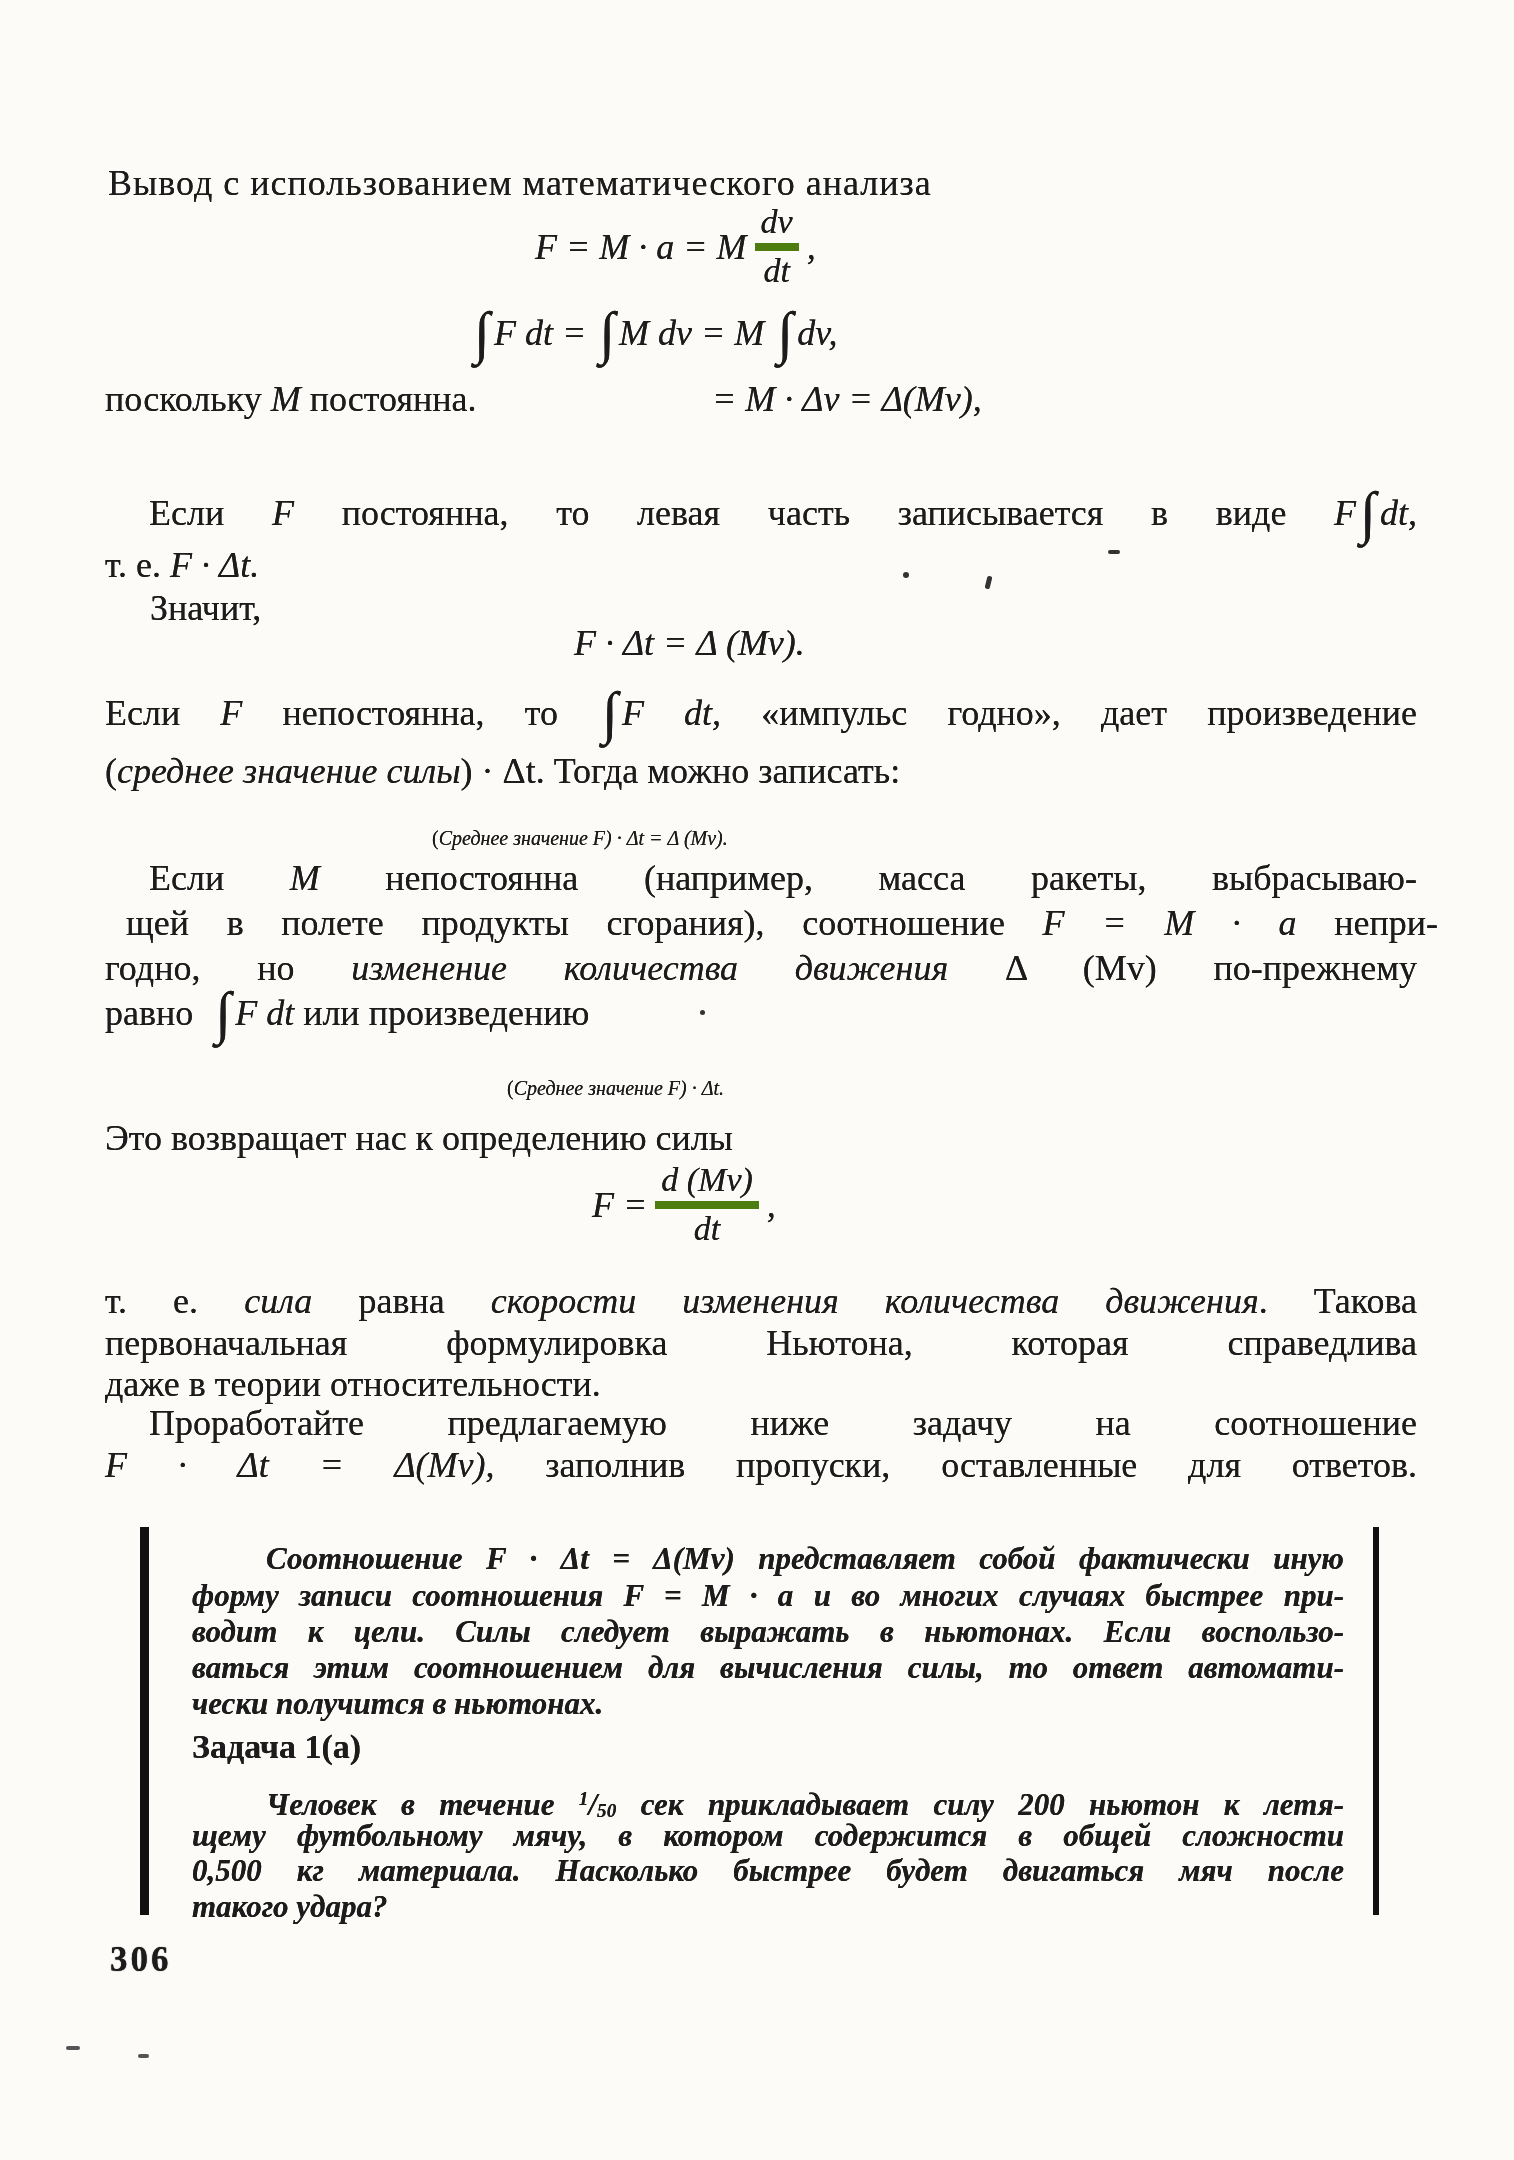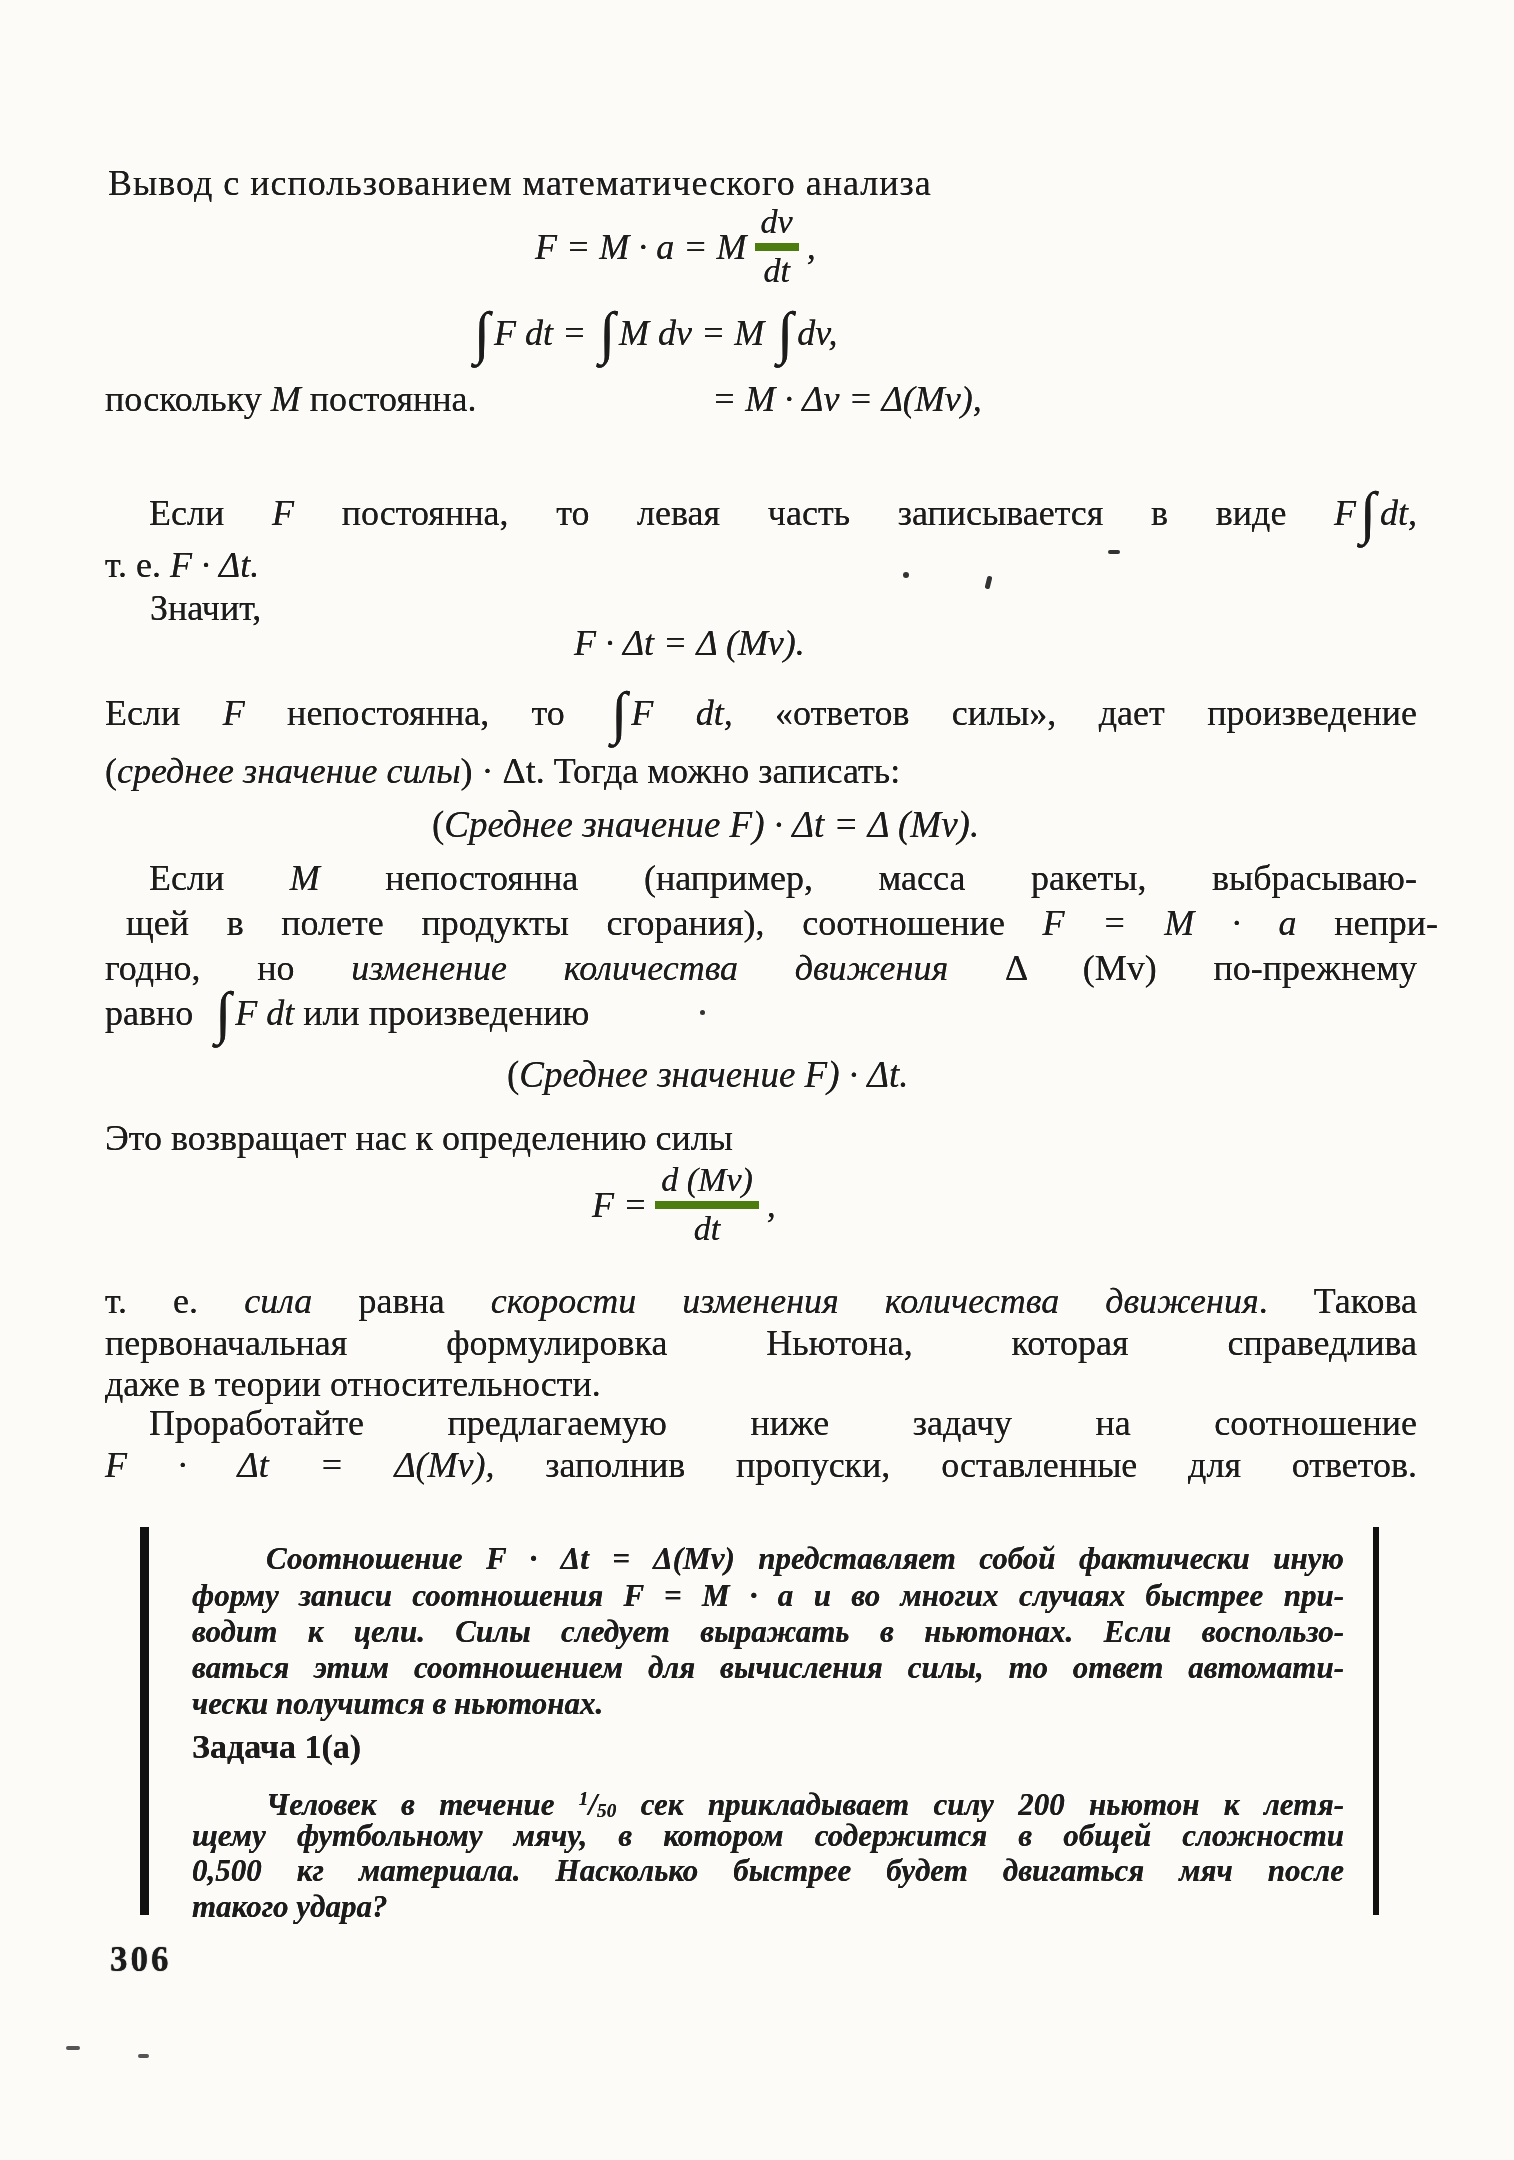--- a/index.html
+++ b/index.html
@@ -22,21 +22,21 @@
   .just{width:1312px;text-align:justify;text-align-last:justify;}
   .ind{text-indent:44px;}
   .it,.mt{font-style:italic;}
   .head{font-size:36px;letter-spacing:1px;}
   .eq{
     position:absolute;
     font-size:36px;font-style:italic;
     text-shadow:0 0 .6px currentColor;
     white-space:nowrap;
   }
-  .eqsm{font-size:37px;}
+  .eqsm{font-size:20px;margin-top:24px;}
   .eqrow{display:inline-flex;align-items:center;}
   .frac{
     display:inline-flex;flex-direction:column;align-items:center;
     vertical-align:middle;line-height:1.08;margin:0 8px;
     font-size:34px;
   }
   .frac .num{border-bottom:8px solid #4d7c0f;padding:0 6px 2px;}
   .frac .den{padding-top:2px;}
   .int{
     font-size:58px;line-height:0;vertical-align:-0.12em;
@@ -102,21 +102,21 @@
   </div>
   <div class="ln" style="left:150px;top:585px;">
     <span>Значит,</span>
   </div>
 
   <div class="eq" style="left:574px;top:622px;">
     <span>F · Δt = Δ (Mv).</span>
   </div>
 
   <div class="ln just" style="left:105px;top:690px;">
-    <span>Если </span><span class="mt">F</span><span> непостоянна, то </span><span class="int">∫</span><span class="mt">F dt,</span><span> «ответов силы», дает произведение</span>
+    <span>Если </span><span class="mt">F</span><span> непостоянна, то </span><span class="int">∫</span><span class="mt">F dt,</span><span> «импульс годно», дает произведение</span>
   </div>
   <div class="ln" style="left:105px;top:748px;text-align:right;">
     <span>(</span><span class="it">среднее значение силы</span><span>) · Δt. Тогда можно записать:</span>
   </div>
 
   <div class="eq eqsm" style="left:432px;top:803px;font-style:normal;">
     <span>(</span><span class="it">Среднее значение F</span><span class="mt">) · Δt = Δ (Mv).</span>
   </div>
 
   <div class="ln just ind" style="left:105px;top:855px;">

